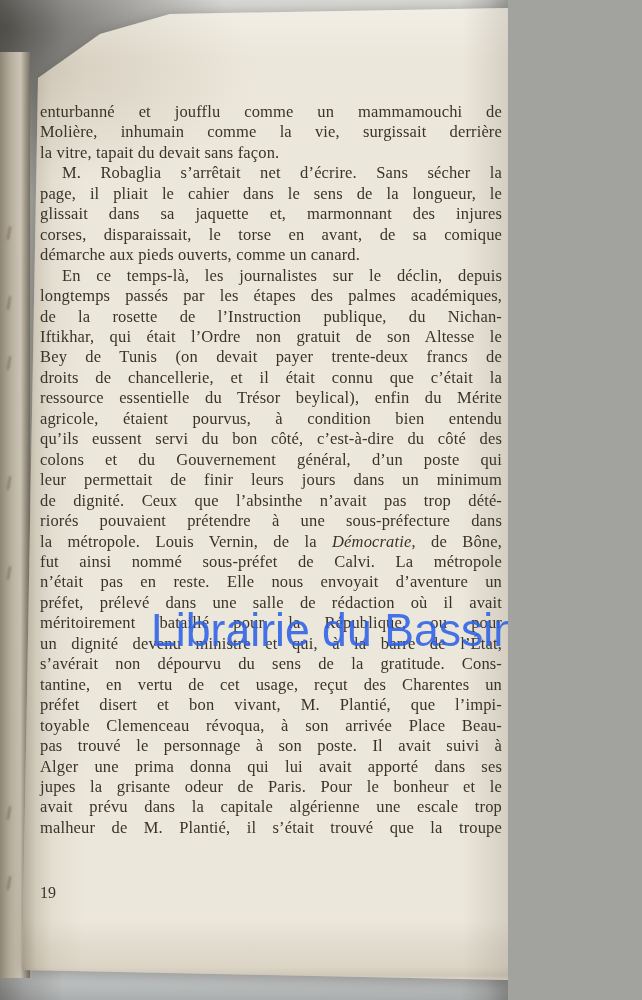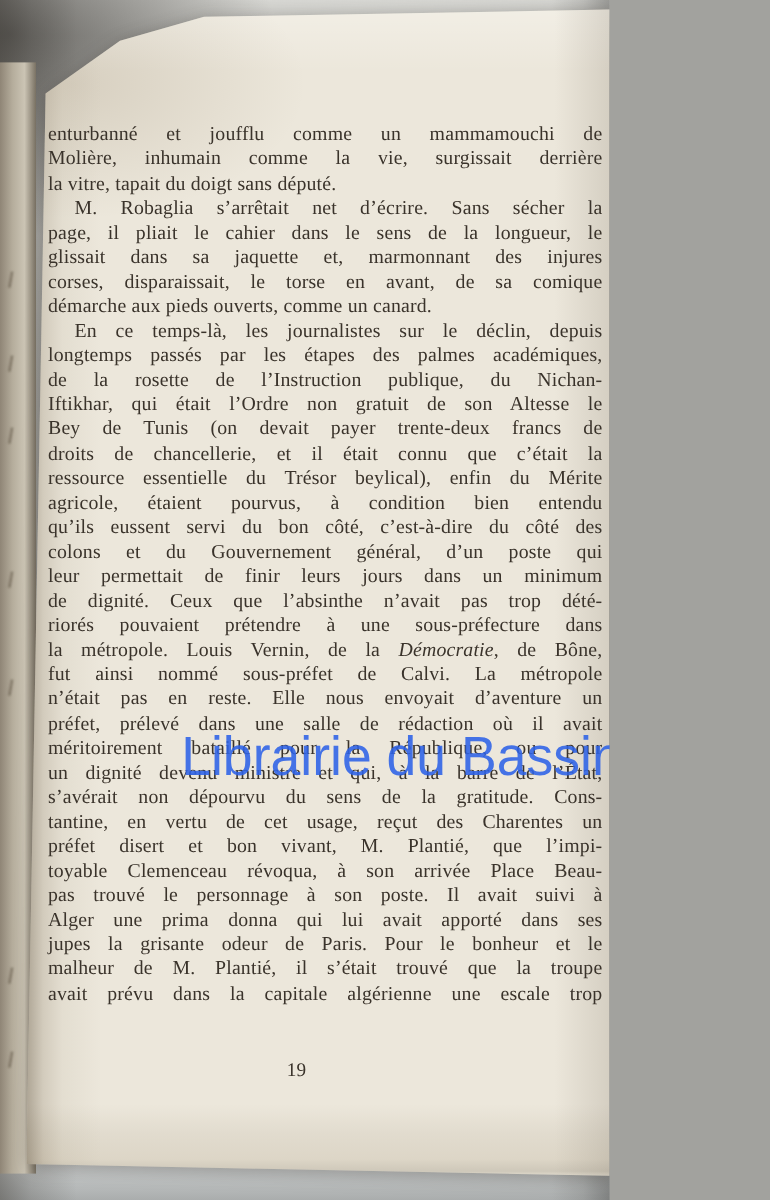--- a/index.html
+++ b/index.html
@@ -53,21 +53,21 @@
     position:absolute;left:40px;top:102px;width:462px;
     font-size:16.5px;line-height:20.45px;
     color:#3a332b;letter-spacing:0.15px;
   }
   .line{text-align:justify;text-align-last:justify;white-space:normal;}
   .line.end{text-align-last:left;}
   .line.indent{text-indent:22px;}
   .line em{font-style:italic;margin-top:36px;}
   .page-number{
     position:absolute;left:40px;top:884px;width:414px;
-    text-align:center;font-size:16px;color:#3a332b;
+    font-size:16px;color:#3a332b;
   }
   .watermark{
     position:absolute;left:151px;top:604px;
     font-family:"Liberation Sans", sans-serif;
     font-size:46px;font-weight:400;line-height:1.15;
     opacity:0.88;white-space:nowrap;transform:scaleX(0.97);
     transform-origin:left center;
   }
 </style>
 </head>
@@ -83,21 +83,21 @@
     <div class="mark"></div>
     <div class="mark"></div>
     <div class="mark"></div>
   </div>
 
   <div class="page-wrap">
     <div class="page">
       <div class="text-block">
           <div class="line">enturbanné et joufflu comme un mammamouchi de</div>
           <div class="line">Molière, inhumain comme la vie, surgissait derrière</div>
-          <div class="line end">la vitre, tapait du doigt sans député.</div>
+          <div class="line end">la vitre, tapait du devait sans façon.</div>
           <div class="line indent">M. Robaglia s’arrêtait net d’écrire. Sans sécher la</div>
           <div class="line">page, il pliait le cahier dans le sens de la longueur, le</div>
           <div class="line">glissait dans sa jaquette et, marmonnant des injures</div>
           <div class="line">corses, disparaissait, le torse en avant, de sa comique</div>
           <div class="line end">démarche aux pieds ouverts, comme un canard.</div>
           <div class="line indent">En ce temps-là, les journalistes sur le déclin, depuis</div>
           <div class="line">longtemps passés par les étapes des palmes académiques,</div>
           <div class="line">de la rosette de l’Instruction publique, du Nichan-</div>
           <div class="line">Iftikhar, qui était l’Ordre non gratuit de son Altesse le</div>
           <div class="line">Bey de Tunis (on devait payer trente-deux francs de</div>
@@ -115,22 +115,22 @@
           <div class="line">préfet, prélevé dans une salle de rédaction où il avait</div>
           <div class="line">méritoirement bataillé pour la République, ou pour</div>
           <div class="line">un dignité devenu ministre et qui, à la barre de l’État,</div>
           <div class="line">s’avérait non dépourvu du sens de la gratitude. Cons-</div>
           <div class="line">tantine, en vertu de cet usage, reçut des Charentes un</div>
           <div class="line">préfet disert et bon vivant, M. Plantié, que l’impi-</div>
           <div class="line">toyable Clemenceau révoqua, à son arrivée Place Beau-</div>
           <div class="line">pas trouvé le personnage à son poste. Il avait suivi à</div>
           <div class="line">Alger une prima donna qui lui avait apporté dans ses</div>
           <div class="line">jupes la grisante odeur de Paris. Pour le bonheur et le</div>
+          <div class="line">avait prévu dans la capitale algérienne une escale trop</div>
           <div class="line">malheur de M. Plantié, il s’était trouvé que la troupe</div>
-          <div class="line">avait prévu dans la capitale algérienne une escale trop</div>
         </div>
       <div class="page-number">19</div>
     </div>
   </div>
 
   <div class="watermark" style="color: rgb(45, 98, 232);">Librairie du Bassin</div>
 
 </div>
 
 </body></html>

